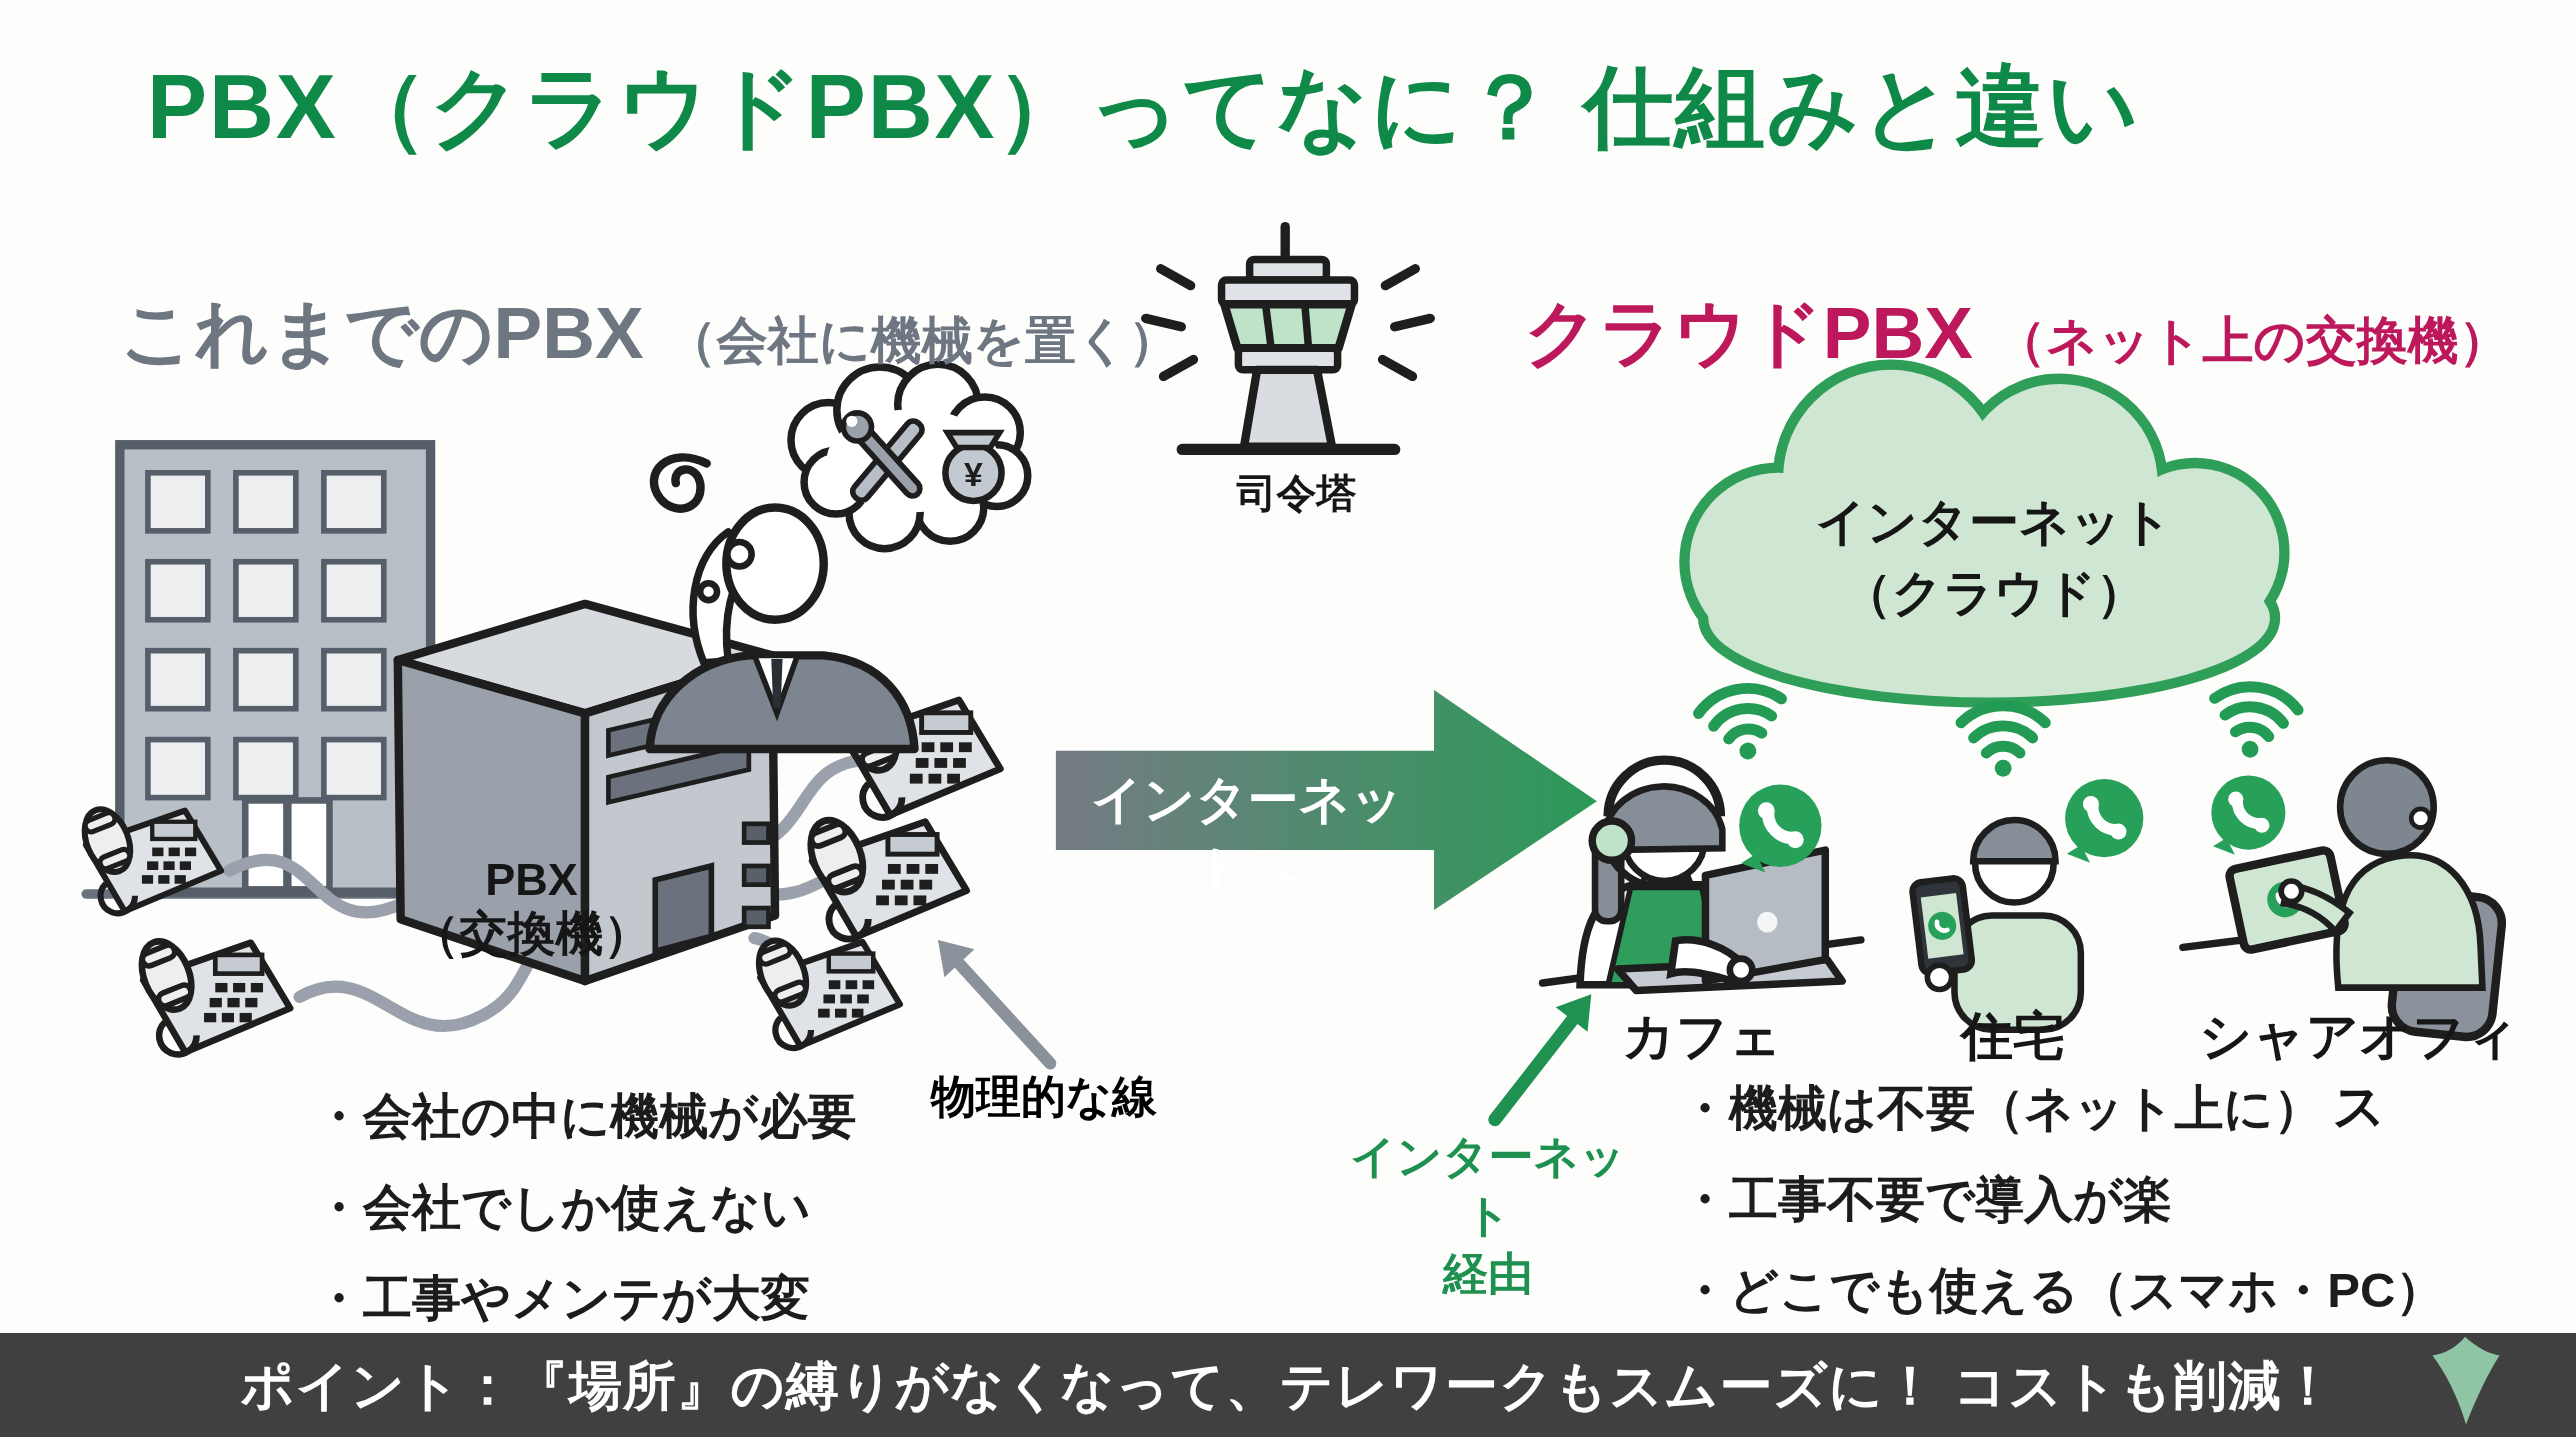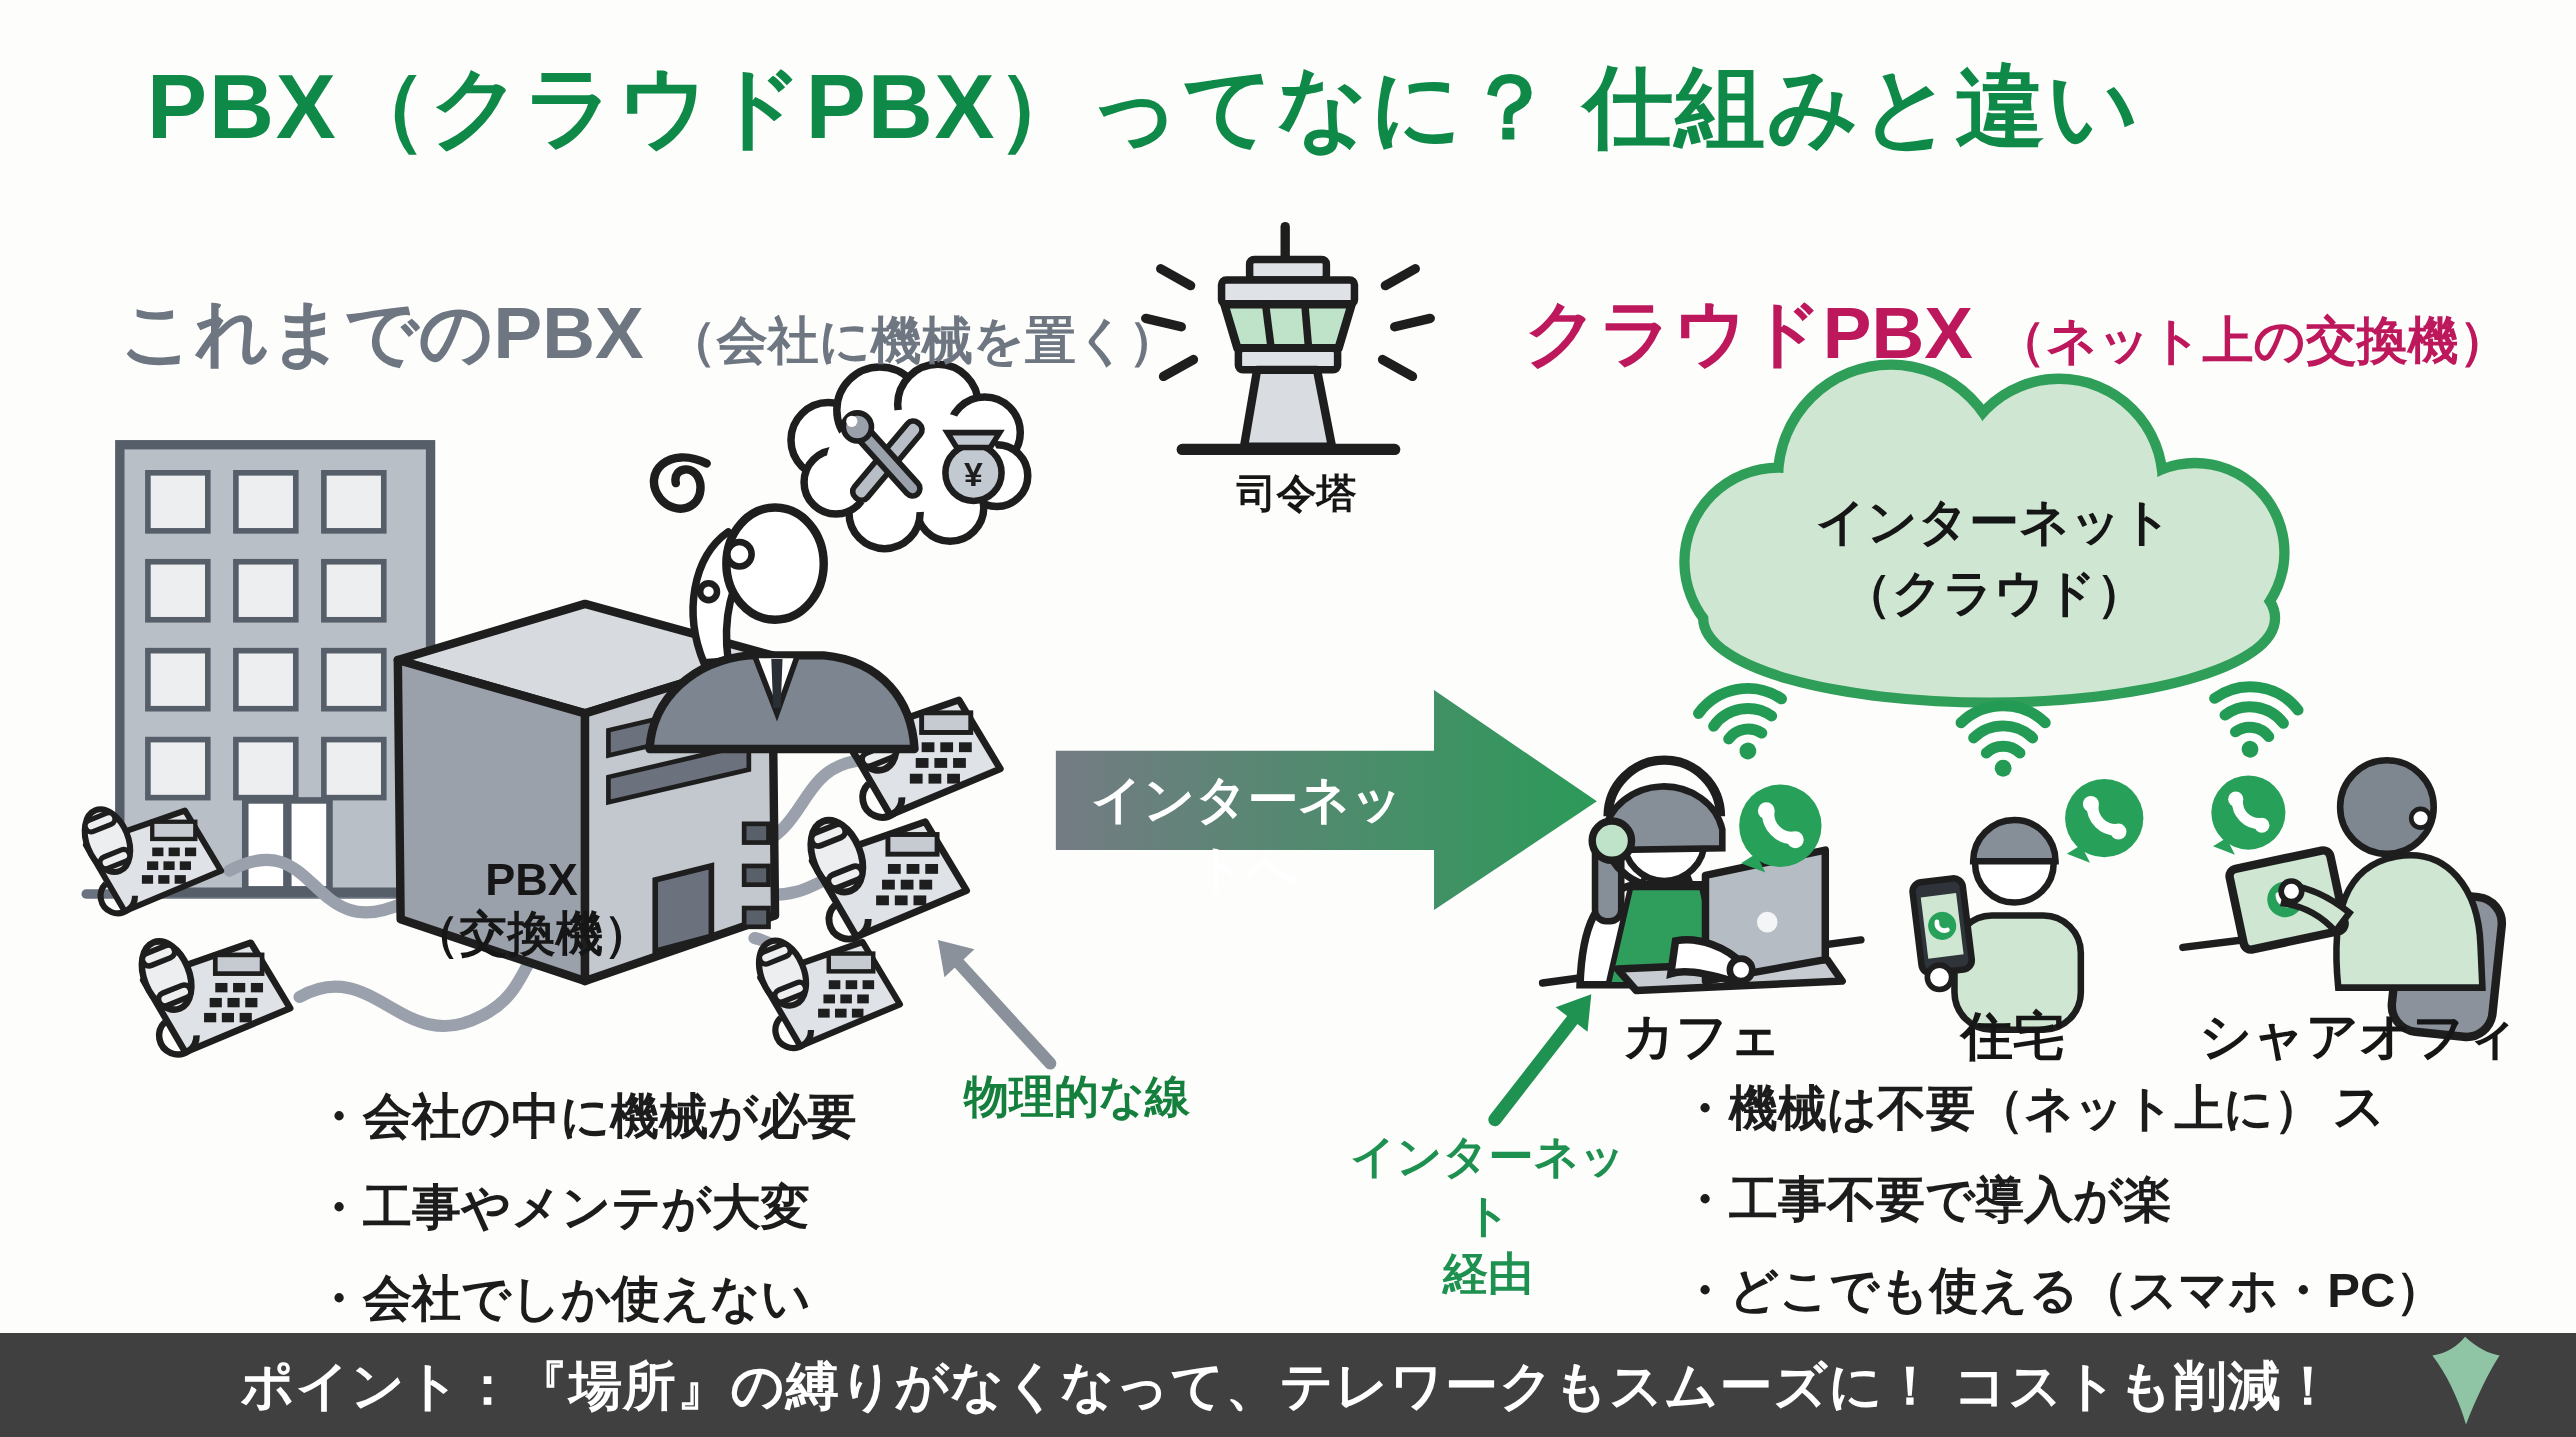--- a/index.html
+++ b/index.html
@@ -25,21 +25,21 @@
   .pbx-label .l1{font-size:45px;display:block;}
   .pbx-label .l2{font-size:48px;display:block;}
   .evolution{left:1147px;top:646px;width:215px;font-size:62px;font-weight:900;color:#161616;}
   .arrow-text{left:1067px;top:766px;width:360px;font-size:51px;font-weight:800;color:#ffffff;}
   .cloud-text{left:1802px;top:487px;width:384px;font-size:50px;font-weight:900;color:#161616;line-height:1.42;}
   .cloud-text span{display:block;}
   .bullets{font-size:49px;font-weight:800;color:#1c1c1c;white-space:nowrap;}
   .bullets div{margin-bottom:25px;}
   .legacy-bullets{left:314px;top:1084px;}
   .cloud-bullets{left:1680px;top:1076px;}
-  .phys-label{left:964px;top:1067px;font-size:45px;font-weight:800;color:#15803d;white-space:nowrap;}
+  .phys-label{left:931px;top:1067px;font-size:45px;font-weight:800;color:#000000;white-space:nowrap;}
   .via-label{left:1329px;top:1128px;width:318px;font-size:45px;font-weight:900;color:#1e9150;line-height:1.3;}
   .via-label span{display:block;}
   .loc{font-size:52px;font-weight:900;color:#161616;}
   .loc-cafe{left:1599px;top:1002px;width:206px;}
   .loc-home{left:1910px;top:1002px;width:206px;}
   .loc-office{left:2181px;top:1002px;width:356px;}
   .footer{
     position:absolute;left:0;top:1333px;width:2576px;height:105px;background:#404040;z-index:3;
   }
   .footer .ftext{
@@ -336,22 +336,22 @@
 
   <div class="txt arrow-text center">インターネットへ</div>
 
   <div class="txt cloud-text center">
     <span>インターネット</span>
     <span>（クラウド）</span>
   </div>
 
   <div class="txt bullets legacy-bullets">
     <div>・会社の中に機械が必要</div>
+    <div>・会社でしか使えない</div>
     <div>・工事やメンテが大変</div>
-    <div>・会社でしか使えない</div>
   </div>
 
   <div class="txt phys-label">物理的な線</div>
 
   <div class="txt via-label center">
     <span>インターネット</span>
     <span>経由</span>
   </div>
 
   <div class="txt loc loc-cafe center">カフェ</div>

